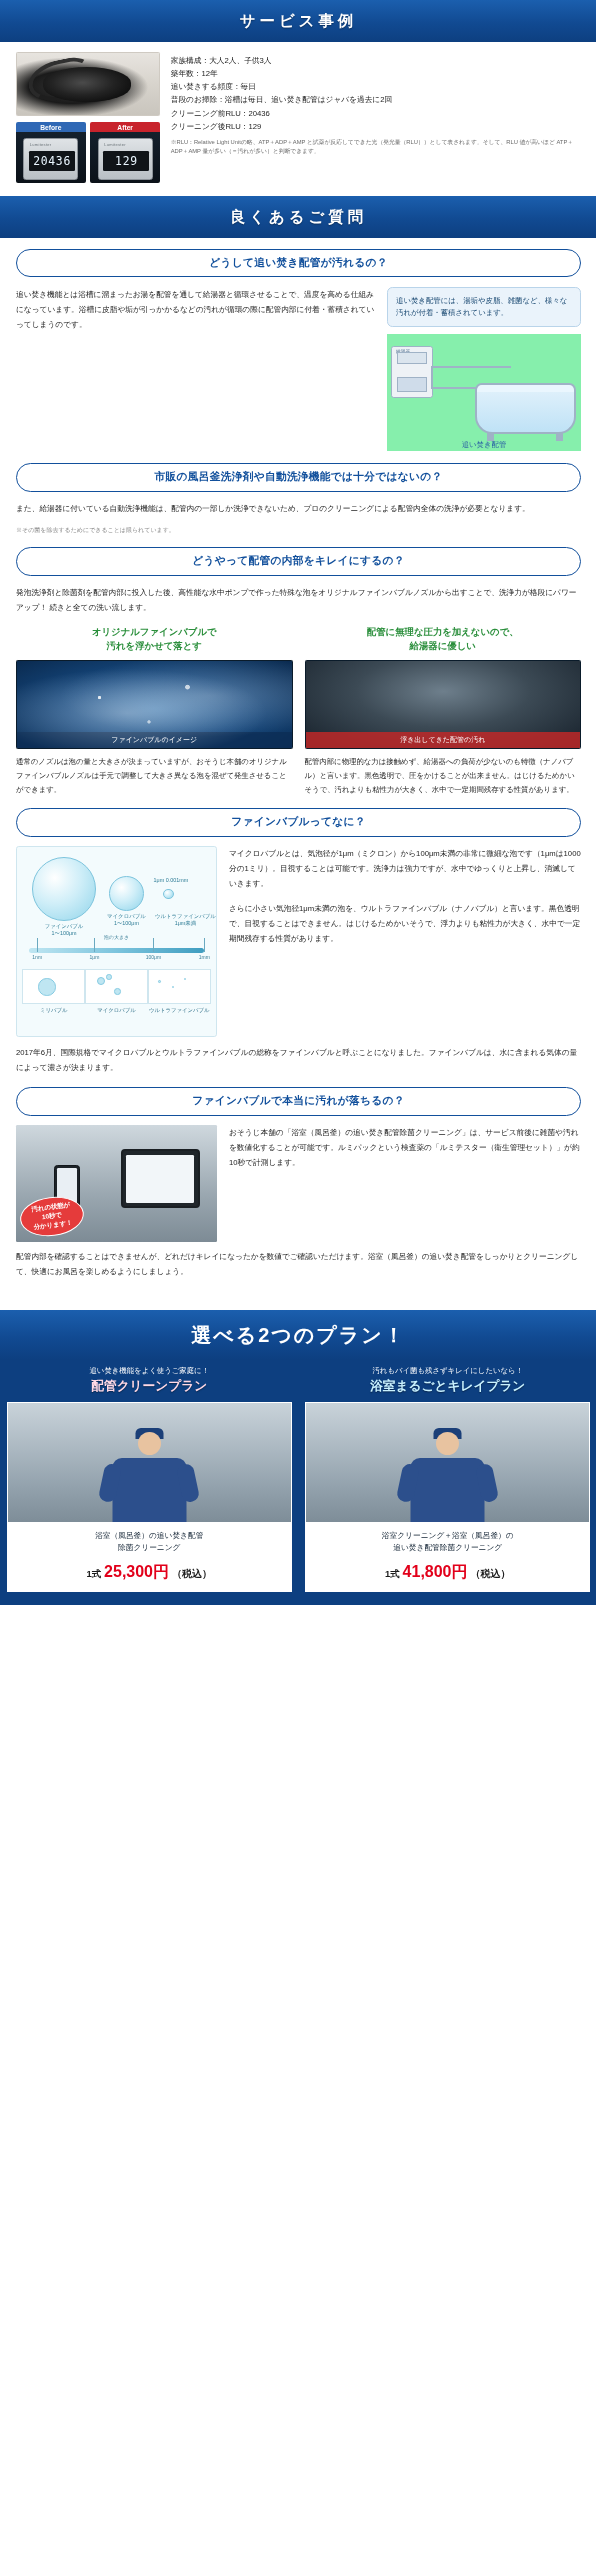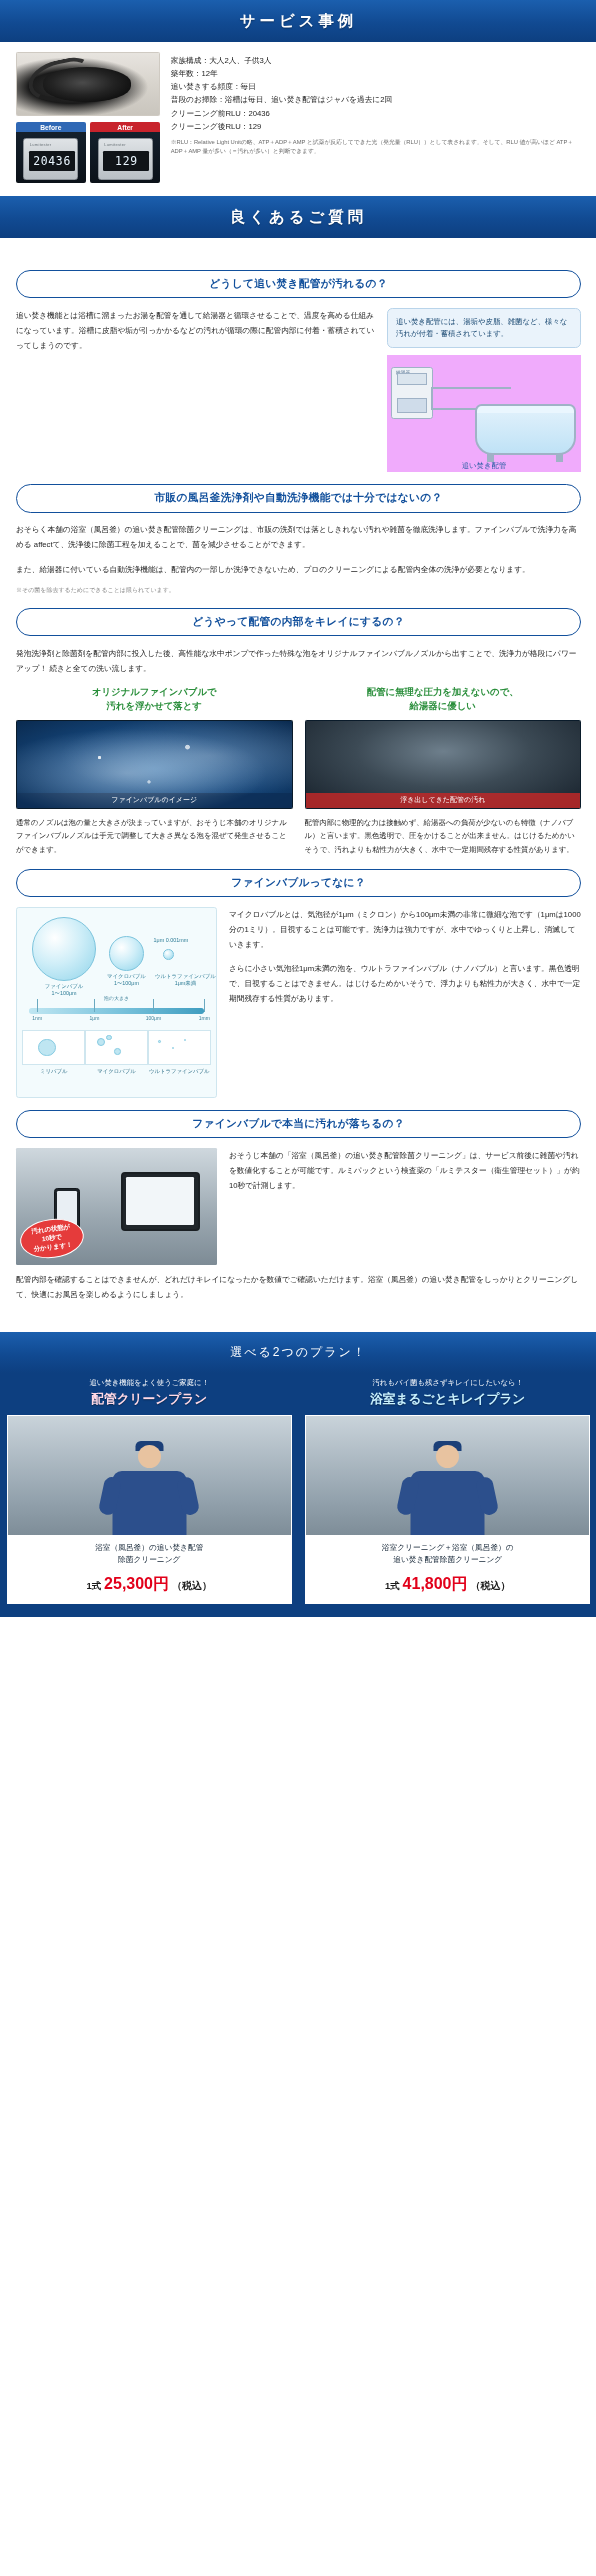--- a/index.html
+++ b/index.html
@@ -87,33 +87,33 @@
     margin: 12px 0 9.4px;
     background: #fff;
     border: 1.3px solid #12509c;
     border-radius: 14.8px;
     color: #12509c;
     font-size: 10.7px; font-weight: bold;
     text-align: center;
     padding: 6px 6.7px 6.7px;
     letter-spacing: 0.3px;
   }
-  .q-head.first { margin-top: 25px; }
+  .q-head.first { margin-top: 4px; }
   .body-text { font-size: 7.7px; line-height: 1.95; color: #1d1d1d; }
   .body-text p { margin: 0 0 9.4px; }
   .note-small { font-size: 6px; color: #8a8a8a; line-height: 1.6; }
 
   .two-col { display: flex; gap: 12px; align-items: flex-start; }
   .two-col .txt { flex: 1; }
   .illus-box { width: 194px; flex: none; }
 
   
   .illus-tub {
     width: 194px; height: 117px; position: relative;
-    background: #f0abfc;
+    background: #86efac;
   }
   .illus-cap { font-size: 7.4px; color: #2a5fa4; position: absolute; bottom: 1.3px; left: 50%; transform: translateX(-50%); white-space: nowrap; }
   .heater {
     position: absolute; left: 4px; top: 12px; width: 42px; height: 52px;
     background: #eef2f6; border: 1.3px solid #9fb2c6; border-radius: 2.7px;
   }
   .heater .hv { position:absolute; left:5.4px; top:5.4px; right:5.4px; height:12px; background:#dbe5ee; border:0.7px solid #9fb2c6;}
   .heater .hb { position:absolute; left:5.4px; bottom:5.4px; right:5.4px; height:14.8px; background:#cfdcea; border:0.7px solid #9fb2c6;}
   .heater-label{ position:absolute; left:4px; top:1.3px; font-size:4.7px; color:#4a6b8c;}
   .pipe {
@@ -221,21 +221,21 @@
     background:#e53b3b; color:#fff; display:flex; align-items:center; justify-content:center;
     text-align:center; font-size:6.4px; font-weight:bold; line-height:1.4; border:1.3px solid #fff;
     transform: rotate(-7deg);
   }
 
   
   .plans-banner {
     margin-top: 17.4px;
     background: linear-gradient(180deg, #1b5fae 0%, #114a92 55%, #0d3f80 100%);
     color: #fff; text-align: center; padding: 12px 0 11.4px;
-    font-size: 12px; font-weight: normal; letter-spacing: 2px;
+    font-size: 20px; font-weight: bold; letter-spacing: 2px;
   }
   .plans {
     display: flex; gap: 0; background: #0d3f80; padding: 0 0 6.7px;
   }
   .plan { flex: 1; padding: 0 6.7px 6.7px; }
   .plan-tagline { color: #fff; font-size: 7.4px; text-align: center; padding: 5.4px 0 2.7px; }
   .plan-title {
     color: #fff; font-size: 12.7px; font-weight: bold; text-align: center; padding: 0 0 6.7px;
     text-shadow: 0 0.7px 1.3px rgba(0,0,0,.4);
   }
@@ -337,21 +337,20 @@
             <div class="tub-leg l"></div>
             <div class="tub-leg r"></div>
           </div>
           <div class="illus-cap">追い焚き配管</div>
         </div>
       </div>
     </div>
 
     <div class="q-head">市販の風呂釜洗浄剤や自動洗浄機能では十分ではないの？</div>
     <div class="body-text">
-      <p>おそらく本舗の浴室（風呂釜）の追い焚き配管除菌クリーニングは、市販の洗剤では落としきれない汚れや雑菌を徹底洗浄します。ファインバブルで洗浄力を高める affectて、洗浄後に除菌工程を加えることで、菌を減少させることができます。</p>
       <p>また、給湯器に付いている自動洗浄機能は、配管内の一部しか洗浄できないため、プロのクリーニングによる配管内全体の洗浄が必要となります。</p>
       <div class="note-small">※その菌を除去するためにできることは限られています。</div>
     </div>
 
     <div class="q-head">どうやって配管の内部をキレイにするの？</div>
     <div class="body-text">
       <p>発泡洗浄剤と除菌剤を配管内部に投入した後、高性能な水中ポンプで作った特殊な泡をオリジナルファインバブルノズルから出すことで、洗浄力が格段にパワーアップ！ 続きと全ての洗い流します。</p>
     </div>
     <div class="img-pair">
       <div class="img-col">
@@ -422,20 +421,23 @@
             </div>
             <div>ウルトラファインバブル</div>
           </div>
         </div>
       </div>
       <div class="body-text" style="flex:1">
         <p>マイクロバブルとは、気泡径が1μm（ミクロン）から100μm未満の非常に微細な泡です（1μmは1000分の1ミリ）。目視することは可能です。洗浄力は強力ですが、水中でゆっくりと上昇し、消滅していきます。</p>
         <p>さらに小さい気泡径1μm未満の泡を、ウルトラファインバブル（ナノバブル）と言います。黒色透明で、目視することはできません。はじけるためかいそうで、浮力よりも粘性力が大きく、水中で一定期間残存する性質があります。</p>
       </div>
     </div>
+    <div class="body-text" style="margin-top:8px">
+      <p>2017年6月、国際規格でマイクロバブルとウルトラファインバブルの総称をファインバブルと呼ぶことになりました。ファインバブルは、水に含まれる気体の量によって濃さが決まります。</p>
+    </div>
 
     <div class="q-head">ファインバブルで本当に汚れが落ちるの？</div>
 
     <div class="quant">
       <div class="quant-photo">
         <div class="q-tablet">
             <div class="scr"></div>
           </div>
         <div class="q-phone">
             <div class="scr"></div>

